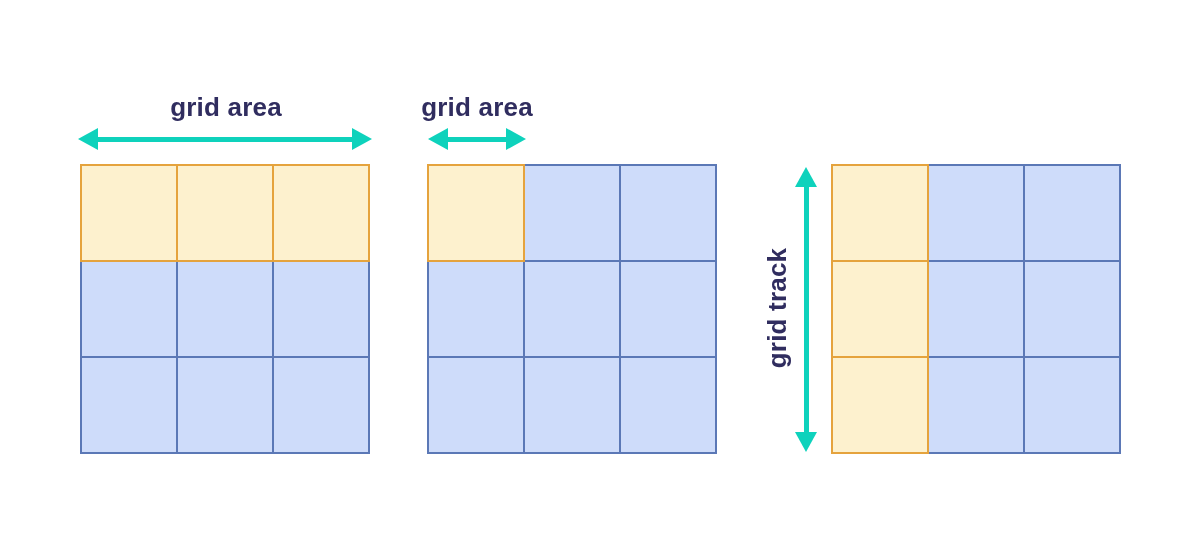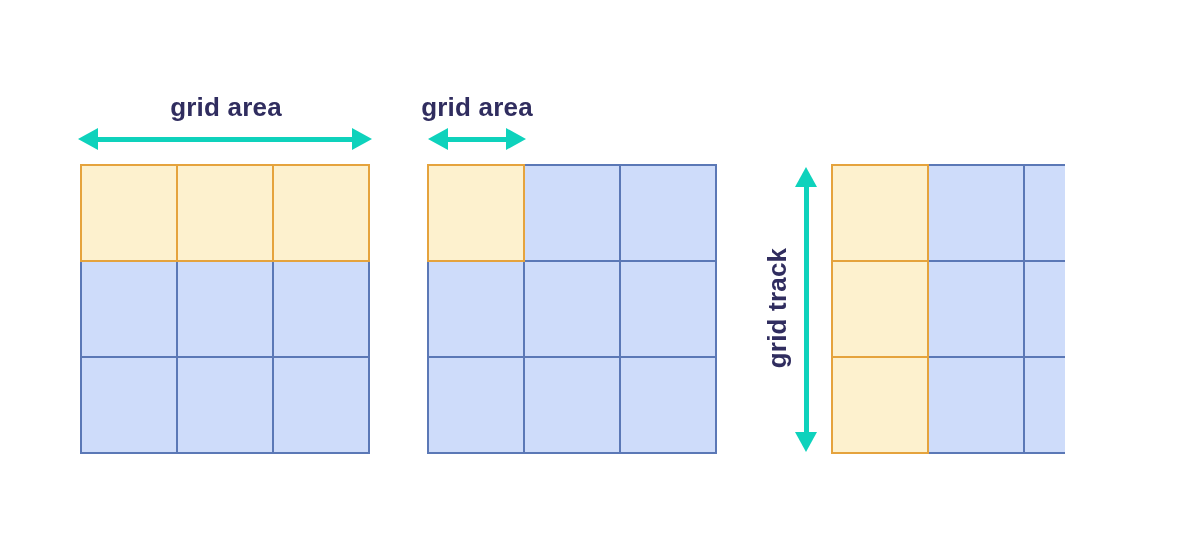--- a/index.html
+++ b/index.html
@@ -8,21 +8,21 @@
     --base-fill:#CEDCFA;
     --base-border:#5B78B6;
     --arrow:#0ED2BC;
     --text:#302D5F;
     --background:#FFFFFF;
   }
   *{margin:0;padding:0;box-sizing:border-box;}
   html,body{background:var(--background);}
   .canvas{
     position:relative;
-    width:1065px;height:543px;
+    width:1200px;height:543px;
     background:var(--background);
     overflow:hidden;
     font-family:"Liberation Sans", sans-serif;
   }
   .diagram-label{
     position:absolute;
     font-size:26px;
     font-weight:700;
     letter-spacing:.2px;
     color:var(--text);

